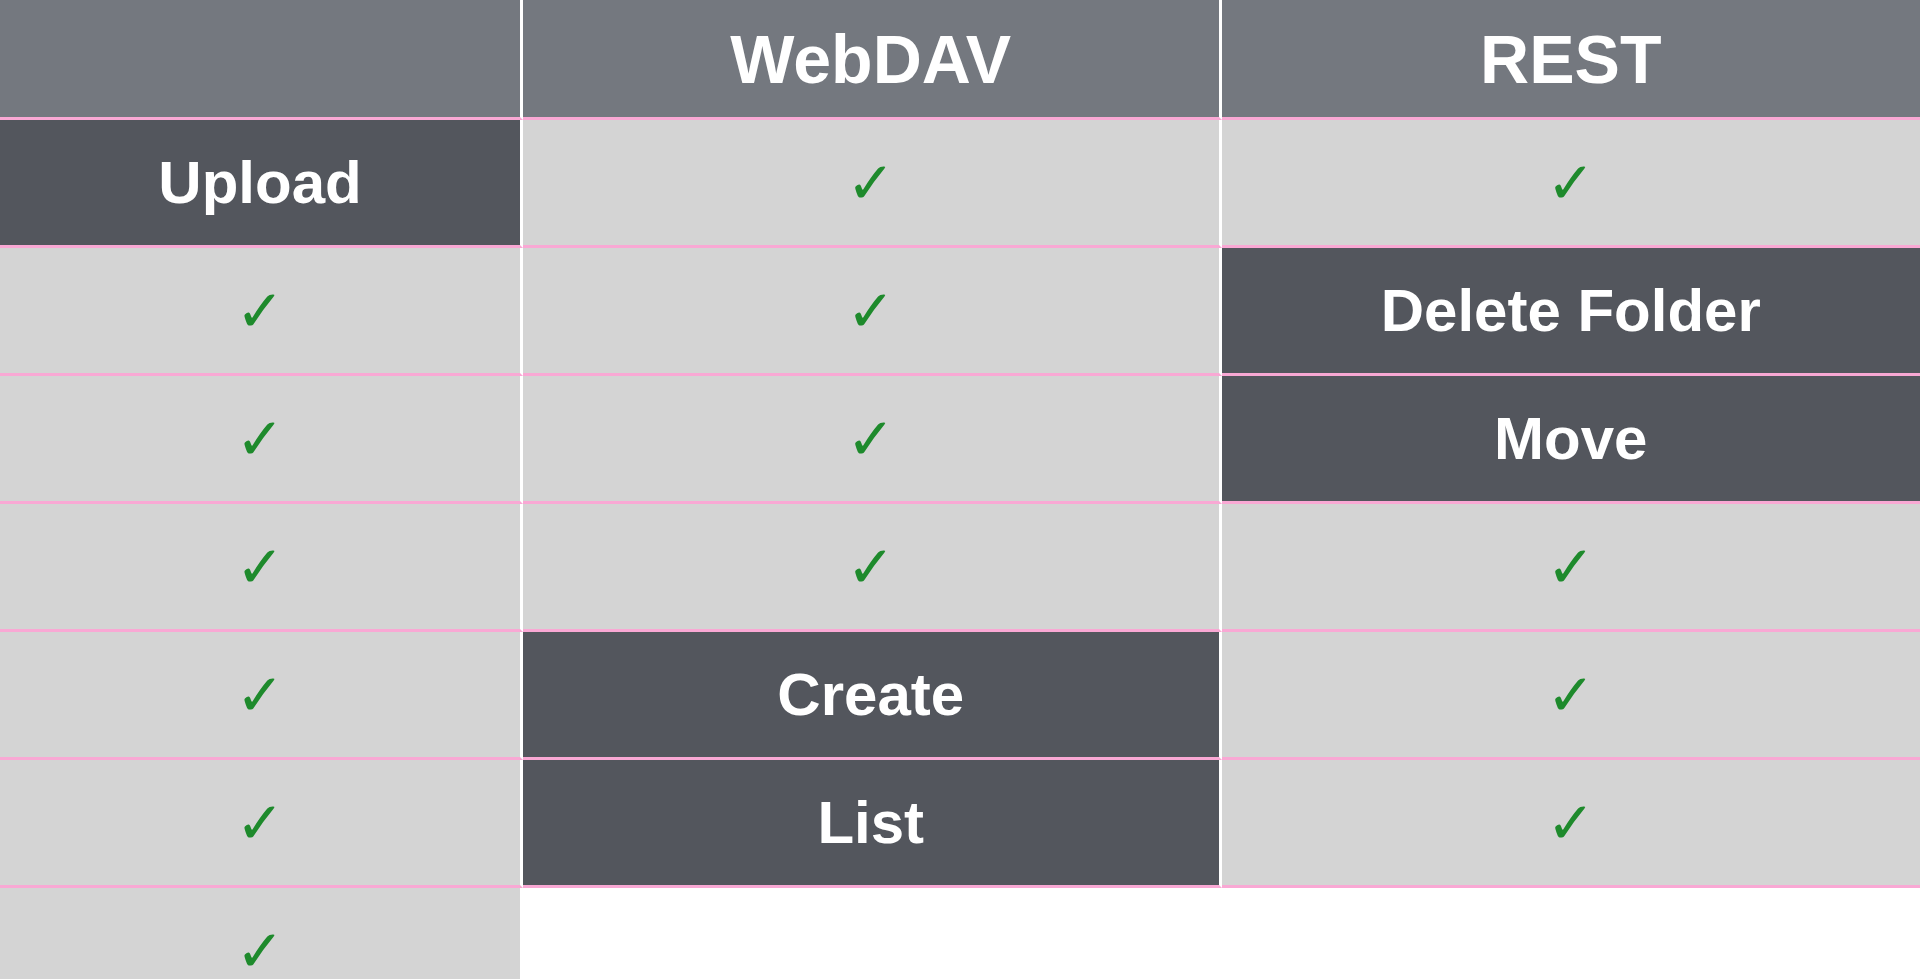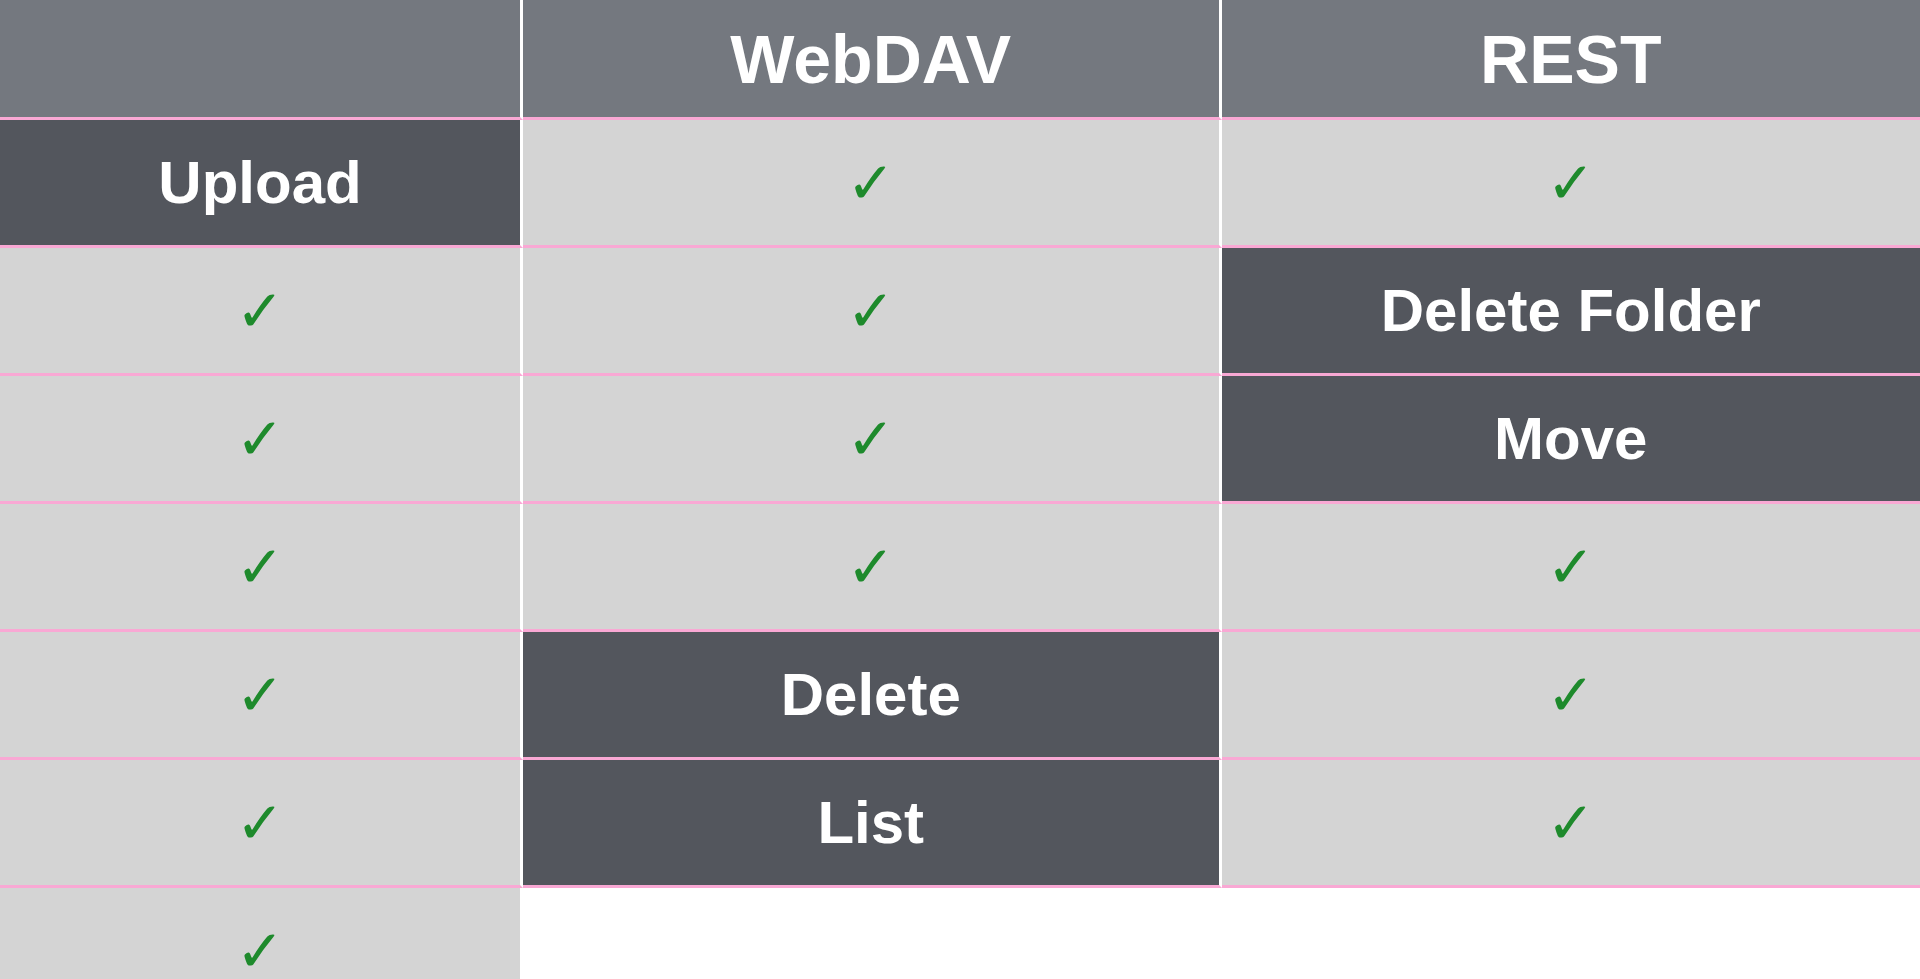--- a/index.html
+++ b/index.html
@@ -92,21 +92,21 @@
       <span class="check">✓</span>
     </div>
 
   <div class="cell val">
       <span class="check">✓</span>
     </div>
   <div class="cell val">
       <span class="check">✓</span>
     </div>
 
-  <div class="cell rowlbl">Delete</div>
+  <div class="cell rowlbl">Create</div>
   <div class="cell val">
       <span class="check">✓</span>
     </div>
   <div class="cell val">
       <span class="check">✓</span>
     </div>
 
   <div class="cell rowlbl row-last">List</div>
   <div class="cell val row-last">
       <span class="check">✓</span>

